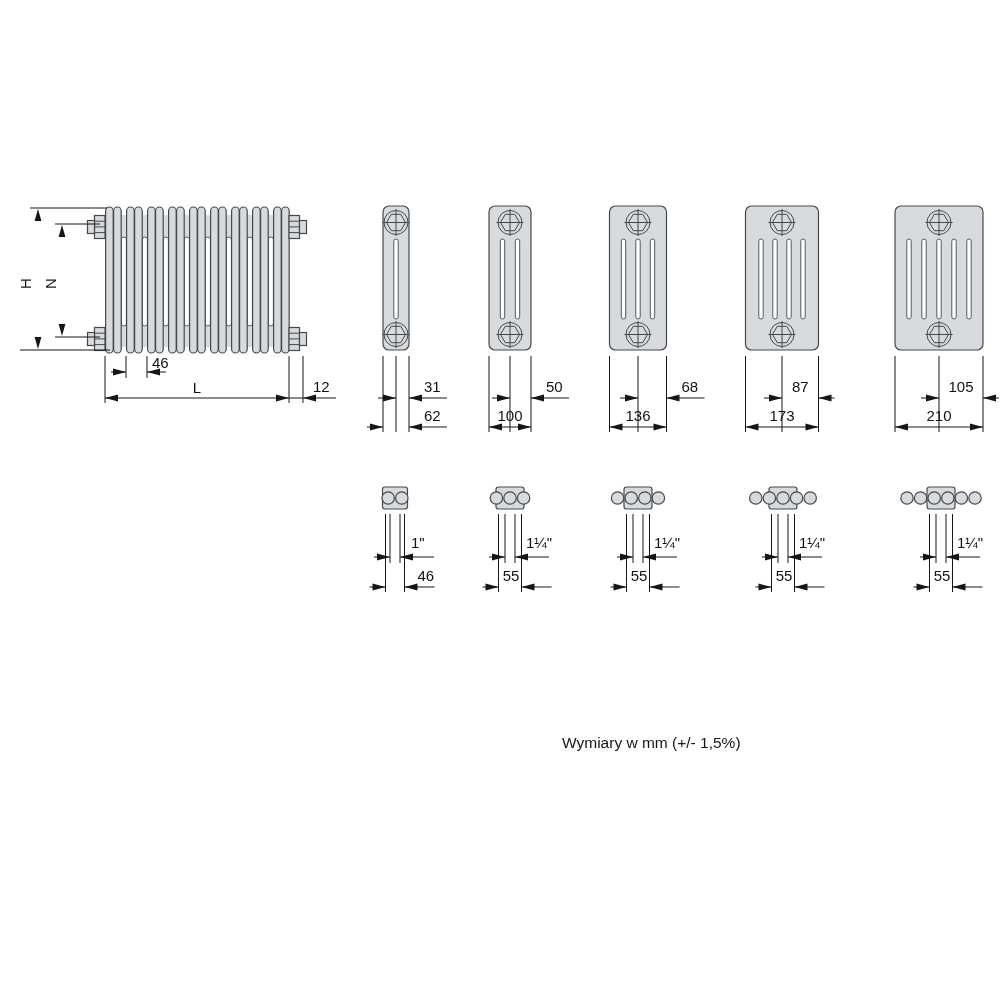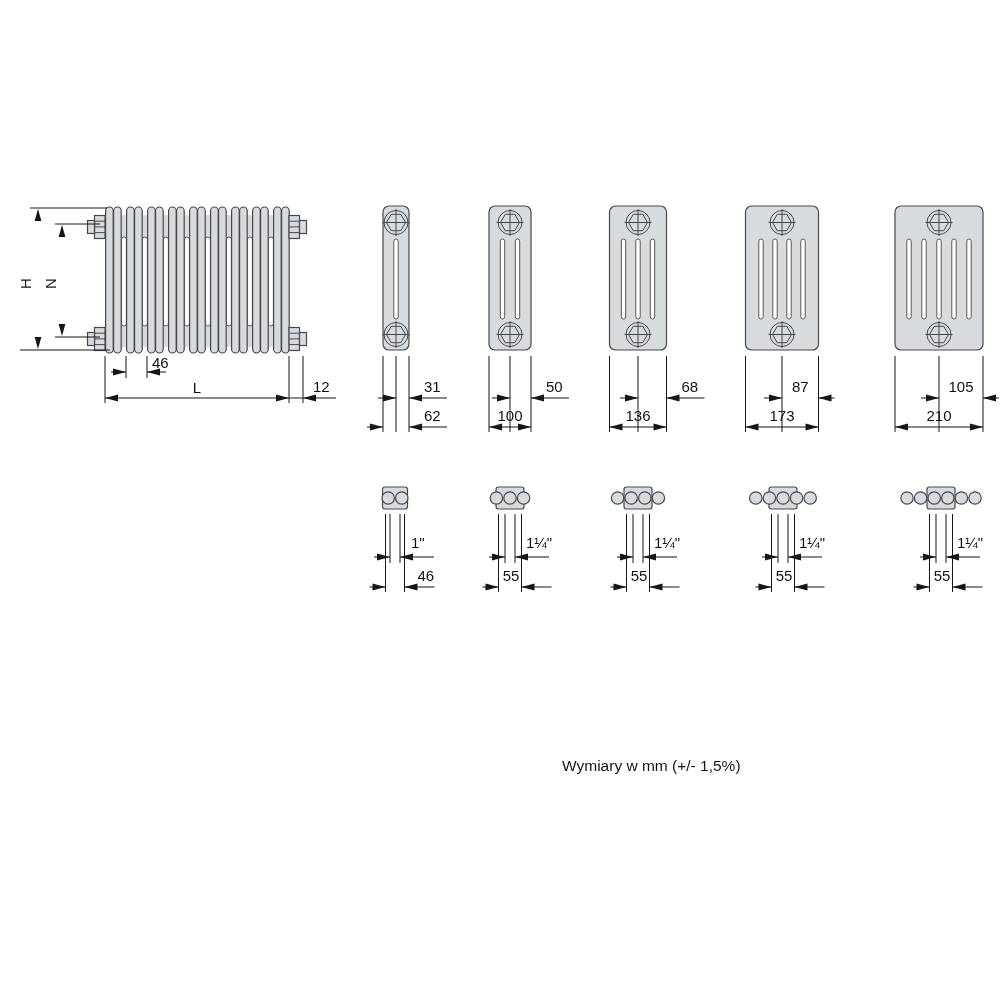--- a/index.html
+++ b/index.html
@@ -7,21 +7,21 @@
          font-family:"Liberation Sans",sans-serif;color:#161616;overflow:hidden;}
   svg{position:absolute;left:0;top:0;}
   svg .shape{fill:#d8dbde;stroke:#45484d;stroke-width:1.2;}
   svg .web{fill:#d8dbde;stroke:none;}
   svg .slot{fill:#ffffff;stroke:#54575c;stroke-width:1;}
   svg .thin{fill:none;stroke:#45484d;stroke-width:1;}
   svg .dim{fill:none;stroke:#161616;stroke-width:1;}
   svg .arr{fill:#161616;stroke:none;}
   svg text.lbl{font-family:"Liberation Sans",sans-serif;font-size:15px;fill:#111;}
   .legend{position:absolute;left:0;top:0;width:470px;height:800px;}
-  .footer-note{position:absolute;left:562px;top:757px;font-size:15.5px;white-space:nowrap;}
+  .footer-note{position:absolute;left:562px;top:734px;font-size:15.5px;white-space:nowrap;}
 </style>
 </head>
 <body>
 
 <div class="stage">
   <svg id="diagram" width="1000" height="1000" viewBox="0 0 1000 1000">
       <g>
         <rect x="120.6" y="215" width="6.6" height="132" class="web"></rect>
         <rect x="121.3" y="237" width="5.1" height="89" rx="2.5" class="slot"></rect>
         <rect x="141.6" y="215" width="6.6" height="132" class="web"></rect>

